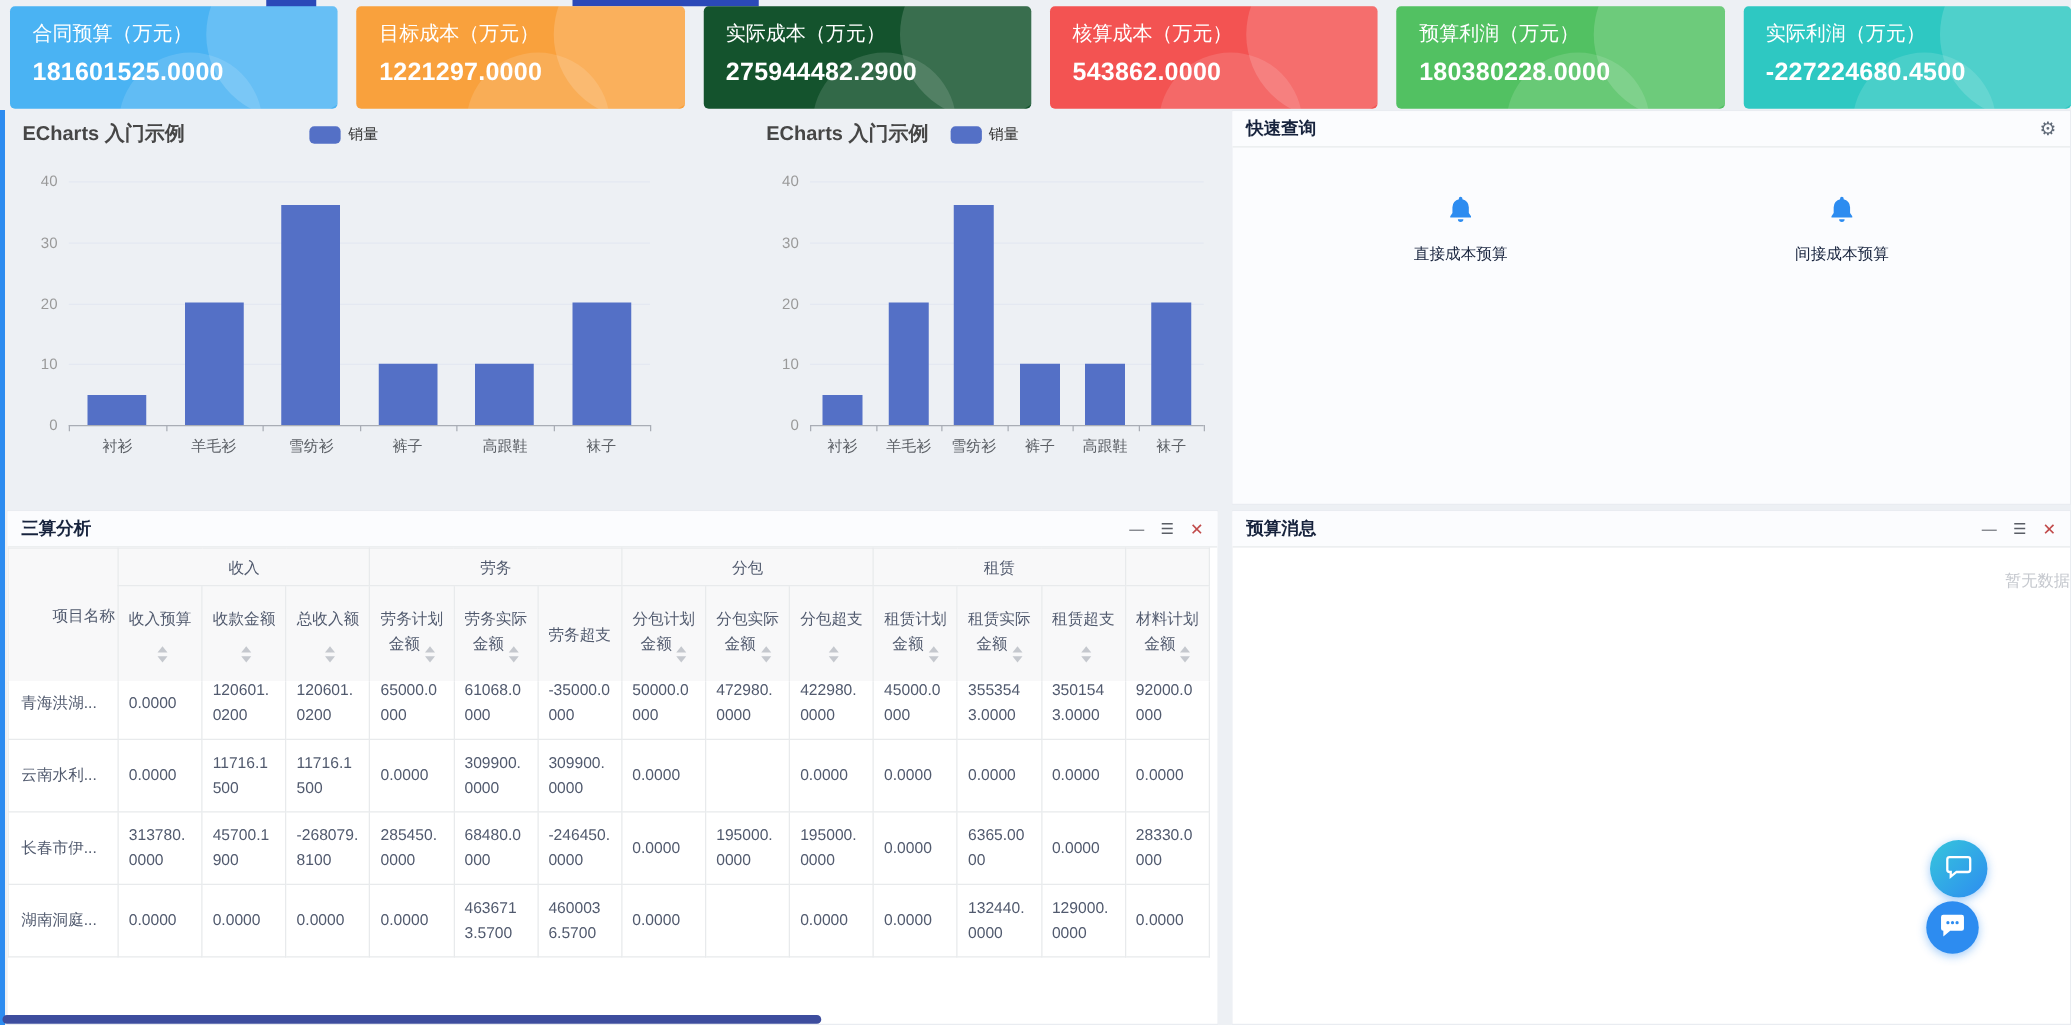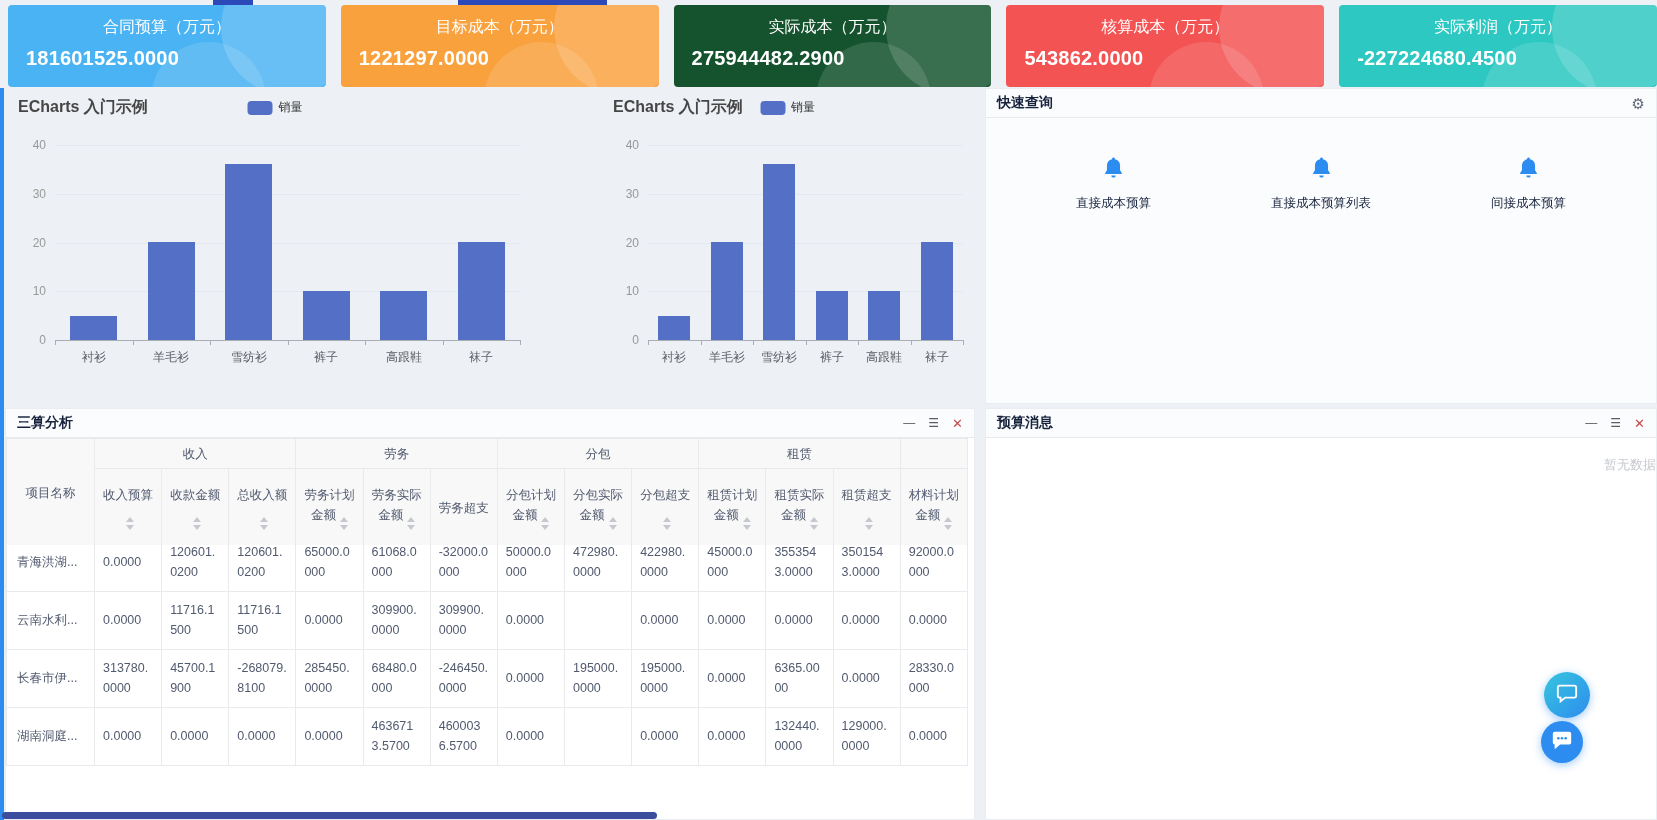--- a/index.html
+++ b/index.html
@@ -12,21 +12,21 @@
   
   .left-strip{position:absolute;left:0;top:88px;width:4px;height:732px;background:#2d8cf0;}
   .decor-bar{position:absolute;top:0;background:#2b49b8;}
   .decor-bar.b1{left:213px;width:40px;height:8px;}
   .decor-bar.b2{left:458px;width:149px;height:5px;}
   
   .cards{position:absolute;left:8px;top:5px;right:0;height:82px;display:flex;gap:15px;}
   .card{flex:1;border-radius:4px;position:relative;overflow:hidden;color:#fff;padding:12px 18px;box-sizing:border-box;}
   .card::before{content:"";position:absolute;right:-30px;top:-45px;width:135px;height:135px;border-radius:50%;background:rgba(255,255,255,.16);}
   .card::after{content:"";position:absolute;right:60px;bottom:-70px;width:115px;height:115px;border-radius:50%;background:rgba(255,255,255,.13);}
-  .card .ttl{font-size:16px;position:relative;z-index:1;text-align:center;}
+  .card .ttl{font-size:16px;position:relative;z-index:1;}
   .card .val{font-size:20px;font-weight:bold;margin-top:9px;position:relative;z-index:1;letter-spacing:.2px;}
   
   .chart{position:absolute;top:88px;height:316px;}
   .chart.c1{left:5px;width:540px;}
   .chart.c2{left:600px;width:375px;}
   .ctitle{position:absolute;left:13px;top:9px;font-size:16px;font-weight:bold;color:#464646;}
   .legend{position:absolute;top:11px;left:50%;transform:translateX(-50%);display:flex;align-items:center;gap:6px;font-size:12px;color:#333;cursor:pointer;}
   .lgsw{width:25px;height:14px;border-radius:4px;}
   .plot{position:absolute;top:57px;height:195px;border-bottom:1px solid #a9adb5;}
   .c1 .plot{left:50px;right:25px;}
@@ -49,21 +49,21 @@
   .wctrl .wc.close{color:#c14b4b;font-size:13px;}
   
   .qitems{display:flex;justify-content:space-around;padding:38px 30px 0 30px;}
   .qitem{display:flex;flex-direction:column;align-items:center;gap:13px;cursor:pointer;font-size:12.5px;color:#17233d;}
   
   .atable{border-collapse:collapse;table-layout:fixed;width:962px;background:#fff;}
   .atable th,.atable td{border:1px solid #e8eaec;font-weight:normal;color:#515a6e;font-size:12.5px;box-sizing:border-box;}
   .atable th{background:#f8f8f9;text-align:center;vertical-align:middle;line-height:1.6;padding:2px 2px;}
   .atable tr.grow th{height:30px;}
   .atable tr.srow th{height:78px;}
-  .atable th.namehead{height:108px;}
+  .atable th.namehead{height:108px;text-align:right;}
   .atable td{height:58px;vertical-align:middle;padding:4px 8px;word-break:break-all;line-height:1.55;background:#fff;text-align:left;}
   .atable td.name{white-space:nowrap;overflow:hidden;padding-left:10px;}
   .tbody-clip{position:absolute;left:0;top:136px;right:0;bottom:0;overflow:hidden;}
   .tbody-clip .atable{margin-top:-12px;}
   .sort{display:inline-flex;flex-direction:column;align-items:center;gap:3px;vertical-align:-3px;margin-left:4px;}
   .sort i{display:block;width:0;height:0;border-left:4px solid transparent;border-right:4px solid transparent;}
   .sort .cu{border-bottom:5px solid #c5c8ce;}
   .sort .cd{border-top:5px solid #c5c8ce;}
   
   .empty{margin-top:18px;text-align:right;color:#c5c8ce;font-size:13px;}
@@ -89,20 +89,24 @@
       <div class="ttl">目标成本（万元）</div>
       <div class="val">1221297.0000</div>
     </div>
     <div class="card" style="background: #14532d;">
       <div class="ttl">实际成本（万元）</div>
       <div class="val">275944482.2900</div>
     </div>
     <div class="card" style="background: rgb(243, 83, 82);">
       <div class="ttl">核算成本（万元）</div>
       <div class="val">543862.0000</div>
+    </div>
+    <div class="card" style="background: rgb(82, 193, 98);">
+      <div class="ttl">预算利润（万元）</div>
+      <div class="val">180380228.0000</div>
     </div>
     <div class="card" style="background: rgb(46, 200, 194);">
       <div class="ttl">实际利润（万元）</div>
       <div class="val">-227224680.4500</div>
     </div>
   </div>
 
 <div class="chart c1">
     <div class="ctitle">ECharts 入门示例</div>
     <div class="legend">
@@ -189,27 +193,20 @@
             <path fill="#2d8cf0" d="M12 1.5c.9 0 1.6.7 1.6 1.6v.6A7.5 7.5 0 0 1 19.5 11v5.2l2 3v1.3h-19v-1.3l2-3V11a7.5 7.5 0 0 1 5.9-7.3v-.6c0-.9.7-1.6 1.6-1.6z"></path>
             <path fill="#2d8cf0" d="M9.5 22h5a2.5 2.5 0 0 1-5 0z"></path>
           </svg></span>
         <span>直接成本预算</span>
       </div>
       <div class="qitem">
         <span><svg width="21" height="23" viewBox="0 0 24 26">
             <path fill="#2d8cf0" d="M12 1.5c.9 0 1.6.7 1.6 1.6v.6A7.5 7.5 0 0 1 19.5 11v5.2l2 3v1.3h-19v-1.3l2-3V11a7.5 7.5 0 0 1 5.9-7.3v-.6c0-.9.7-1.6 1.6-1.6z"></path>
             <path fill="#2d8cf0" d="M9.5 22h5a2.5 2.5 0 0 1-5 0z"></path>
           </svg></span>
-        <span>直接成本预算列表</span>
-      </div>
-      <div class="qitem">
-        <span><svg width="21" height="23" viewBox="0 0 24 26">
-            <path fill="#2d8cf0" d="M12 1.5c.9 0 1.6.7 1.6 1.6v.6A7.5 7.5 0 0 1 19.5 11v5.2l2 3v1.3h-19v-1.3l2-3V11a7.5 7.5 0 0 1 5.9-7.3v-.6c0-.9.7-1.6 1.6-1.6z"></path>
-            <path fill="#2d8cf0" d="M9.5 22h5a2.5 2.5 0 0 1-5 0z"></path>
-          </svg></span>
         <span>间接成本预算</span>
       </div>
     </div>
 </div>
 
 <div class="panel analysis">
   <div class="phead">
     <span class="ptitle">三算分析</span>
     <span class="wctrl" id="wc1">
         <span class="wc">—</span>
@@ -381,21 +378,21 @@
           <col>
         </colgroup>
         <tbody>
           <tr>
             <td class="name">青海洪湖...</td>
             <td>0.0000</td>
             <td>120601.0200</td>
             <td>120601.0200</td>
             <td>65000.0000</td>
             <td>61068.0000</td>
-            <td>-32000.0000</td>
+            <td>-35000.0000</td>
             <td>50000.0000</td>
             <td>472980.0000</td>
             <td>422980.0000</td>
             <td>45000.0000</td>
             <td>3553543.0000</td>
             <td>3501543.0000</td>
             <td>92000.0000</td>
           </tr>
           <tr>
             <td class="name">云南水利...</td>

